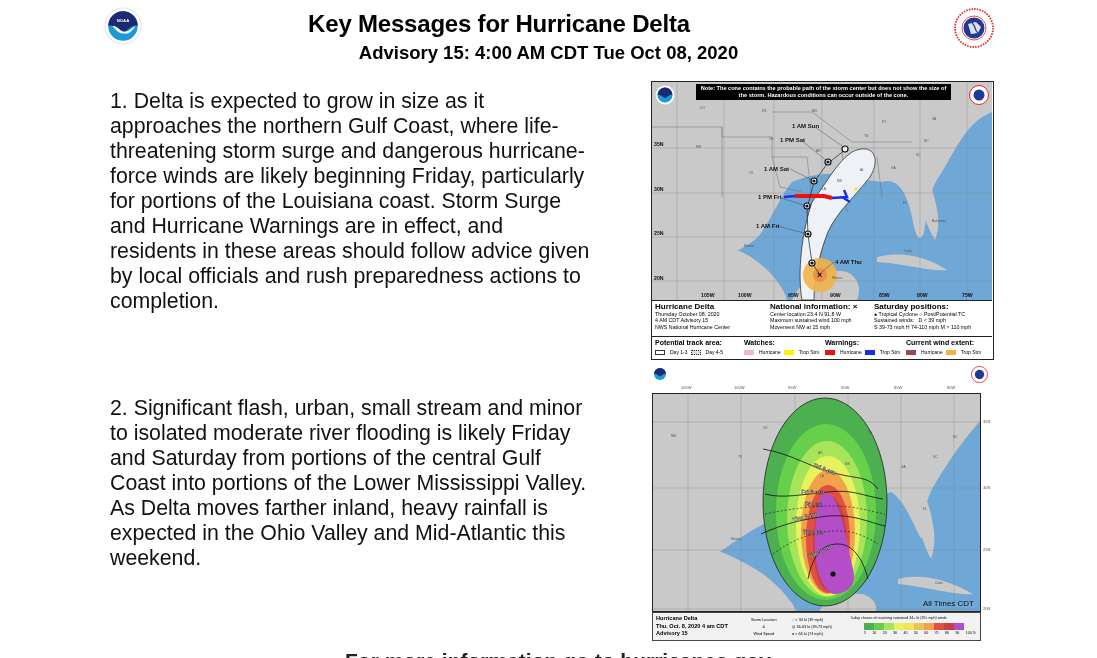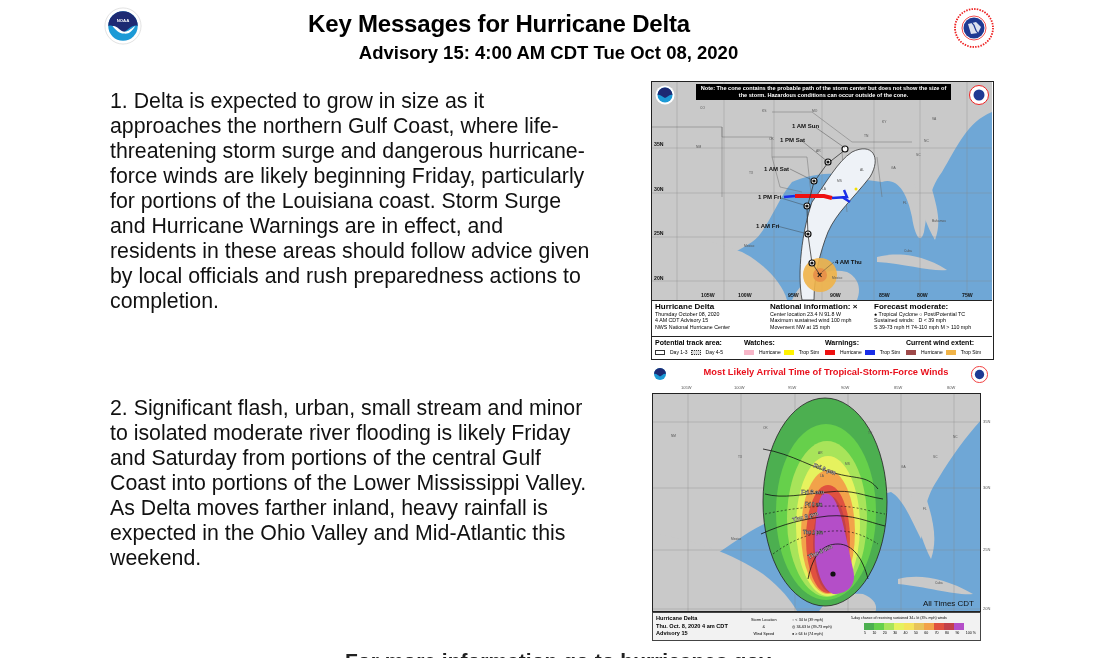--- a/index.html
+++ b/index.html
@@ -206,21 +206,21 @@
       <div>4 AM CDT Advisory 15</div>
       <div>NWS National Hurricane Center</div>
     </div>
     <div class="col" style="left:118px;">
       <div class="h">National information: ×</div>
       <div>Center location 23.4 N 91.8 W</div>
       <div>Maximum sustained wind 100 mph</div>
       <div>Movement NW at 15 mph</div>
     </div>
     <div class="col" style="left:222px;">
-      <div class="h">Forecast moderate:</div>
+      <div class="h">Saturday positions:</div>
       <div><span>●</span> <span>Tropical Cyclone</span> <span>○</span> <span>Post/Potential TC</span></div>
       <div><span>Sustained winds:</span> &nbsp; <span>D &lt; 39 mph</span></div>
       <div>S 39-73 mph  H 74-110 mph  M &gt; 110 mph</div>
     </div>
   </div>
 
   <div class="cone-legend">
     <div class="col" style="left:3px;">
       <div class="h">Potential track area:</div>
       <div class="lg-row">
@@ -259,21 +259,20 @@
     </div>
   </div>
 </div>
 
 <div class="arrival-panel">
   <svg style="position:absolute;left:6px;top:5px;width:16px;height:16px" viewBox="0 0 40 40">
       <circle cx="20" cy="20" r="19" fill="#fff"></circle>
       <circle cx="20" cy="20" r="15" fill="#1c9ad6"></circle>
       <path d="M5 20 A15 15 0 0 1 35 20 C 28 18, 25 25, 20 26 C 14 24, 11 18, 5 20Z" fill="#1d2a73"></path>
     </svg>
-  <div class="arrival-title">Most Likely Arrival Time of Tropical-Storm-Force Winds</div>
   <svg style="position:absolute;left:325px;top:5px;width:17px;height:17px" viewBox="0 0 40 40">
       <circle cx="20" cy="20" r="19" fill="#fff" stroke="#e22" stroke-width="2"></circle>
       <circle cx="20" cy="20" r="11" fill="#1f3a93"></circle>
     </svg>
 
   <span class="lon-lbl" style="left:35px">105W</span>
   <span class="lon-lbl" style="left:88px">100W</span>
   <span class="lon-lbl" style="left:142px">95W</span>
   <span class="lon-lbl" style="left:195px">90W</span>
   <span class="lon-lbl" style="left:248px">85W</span>

